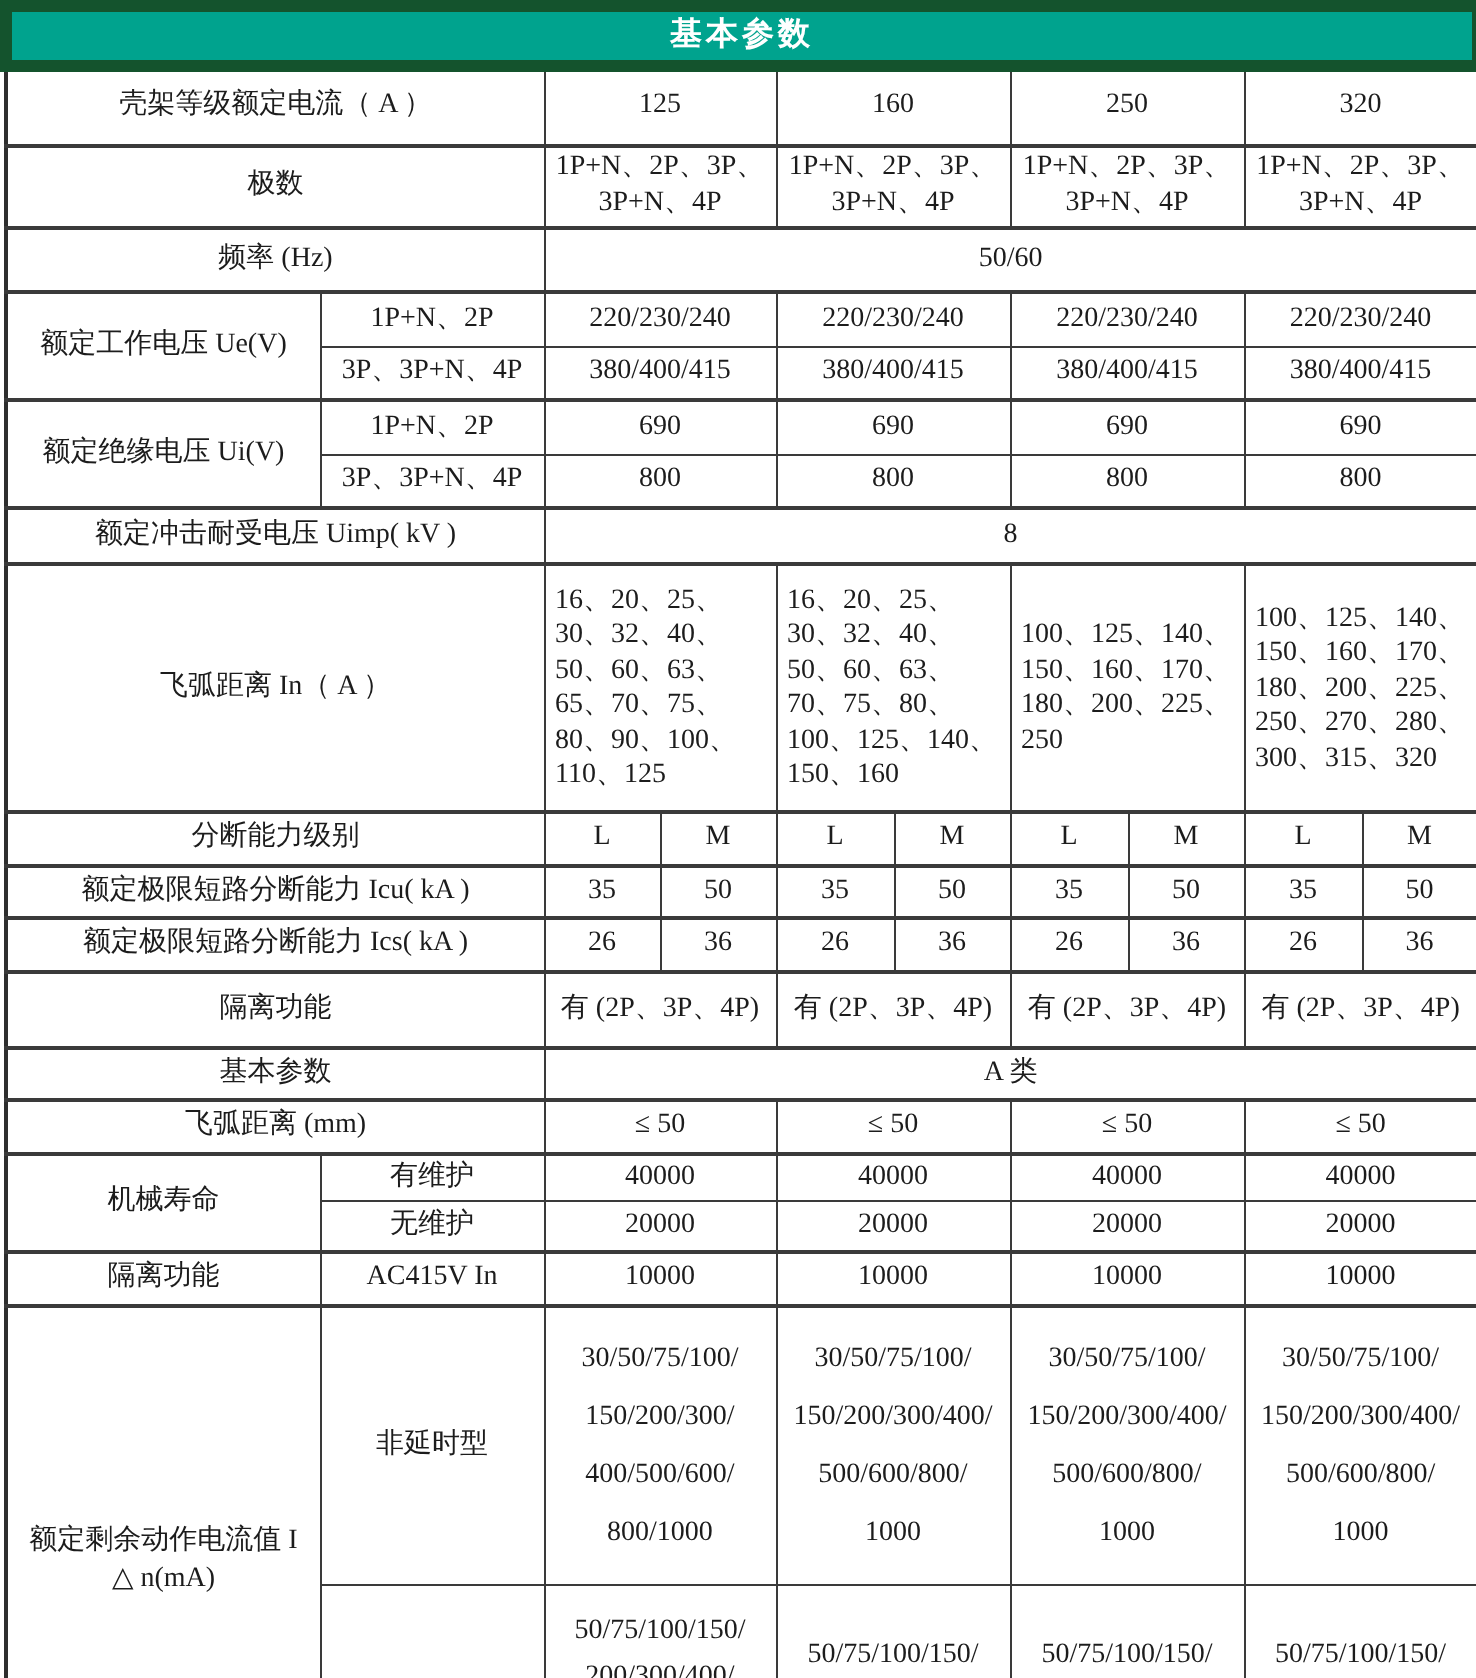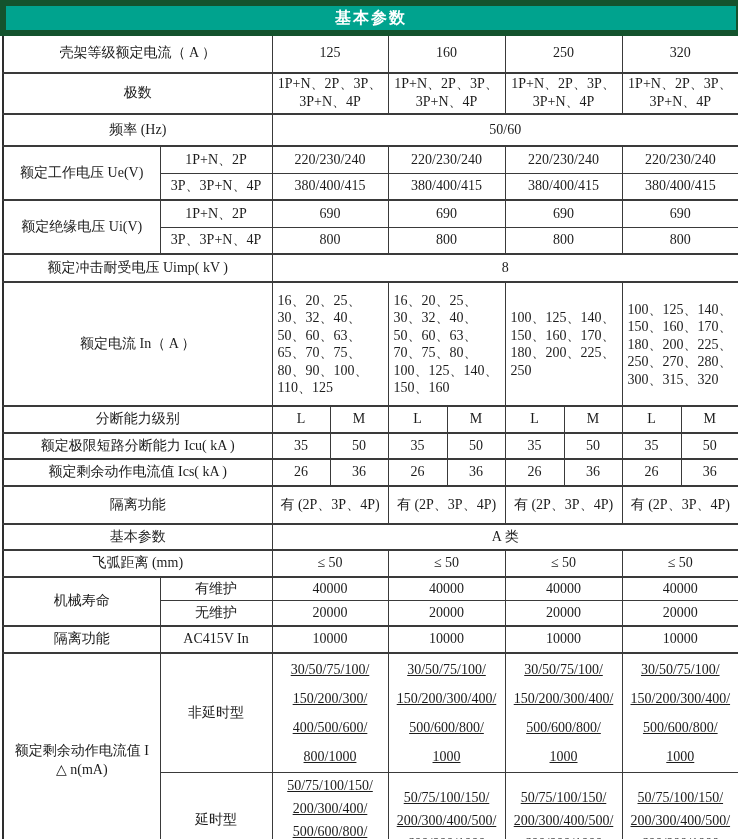--- a/index.html
+++ b/index.html
@@ -15,21 +15,21 @@
     font-size:14px;line-height:1.35;padding:1px 4px;
     overflow:hidden;word-wrap:break-word;
   }
   tr.sub td{border-top-width:1px;}
   td.title{
     background:var(--header_bg,#00a38e);color:#ffffff;
     font-size:16px;letter-spacing:2px;font-weight:bold;
     border:6px solid #14532d;
   }
   td.left{text-align:left;padding-left:5px;padding-right:2px;line-height:17.5px;}
-  td.mA{padding:1px 8px;text-decoration:underline;}
+  td.mA{padding:11px 8px;}
   td.lh-nd{line-height:29px;}
   td.lh-d{line-height:23px;}
 </style>
 </head>
 <body>
 
 <div class="wrap">
 <table class="spec">
   <colgroup>
     <col style="width:157px">
@@ -101,21 +101,21 @@
     <td colspan="2">800</td>
     <td colspan="2">800</td>
   </tr>
 
   <tr style="height:28px">
     <td colspan="2">额定冲击耐受电压 Uimp( kV )</td>
     <td colspan="8">8</td>
   </tr>
 
   <tr style="height:124px">
-    <td colspan="2">额定电流 In（ A ）</td>
+    <td colspan="2">飞弧距离 In（ A ）</td>
     <td colspan="2" class="left">16、20、25、30、32、40、50、60、63、65、70、75、80、90、100、110、125</td>
     <td colspan="2" class="left">16、20、25、30、32、40、50、60、63、70、75、80、100、125、140、150、160</td>
     <td colspan="2" class="left">100、125、140、150、160、170、180、200、225、250</td>
     <td colspan="2" class="left">100、125、140、150、160、170、180、200、225、250、270、280、300、315、320</td>
   </tr>
 
   <tr style="height:27px">
     <td colspan="2">分断能力级别</td>
     <td>L</td>
     <td>M</td>
@@ -133,21 +133,21 @@
     <td>50</td>
     <td>35</td>
     <td>50</td>
     <td>35</td>
     <td>50</td>
     <td>35</td>
     <td>50</td>
   </tr>
 
   <tr style="height:27px">
-    <td colspan="2">额定剩余动作电流值 Ics( kA )</td>
+    <td colspan="2">额定极限短路分断能力 Ics( kA )</td>
     <td>26</td>
     <td>36</td>
     <td>26</td>
     <td>36</td>
     <td>26</td>
     <td>36</td>
     <td>26</td>
     <td>36</td>
   </tr>
 

